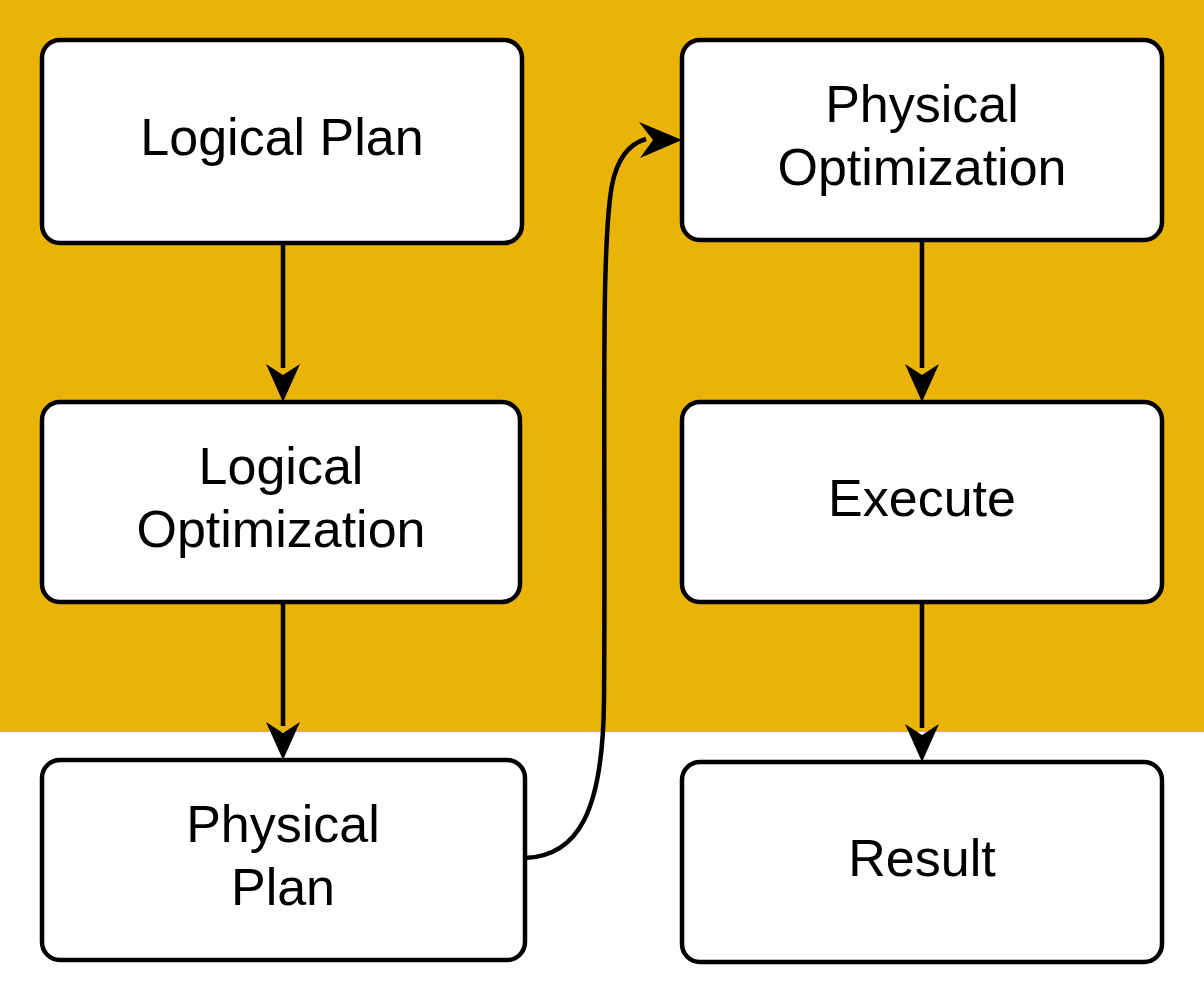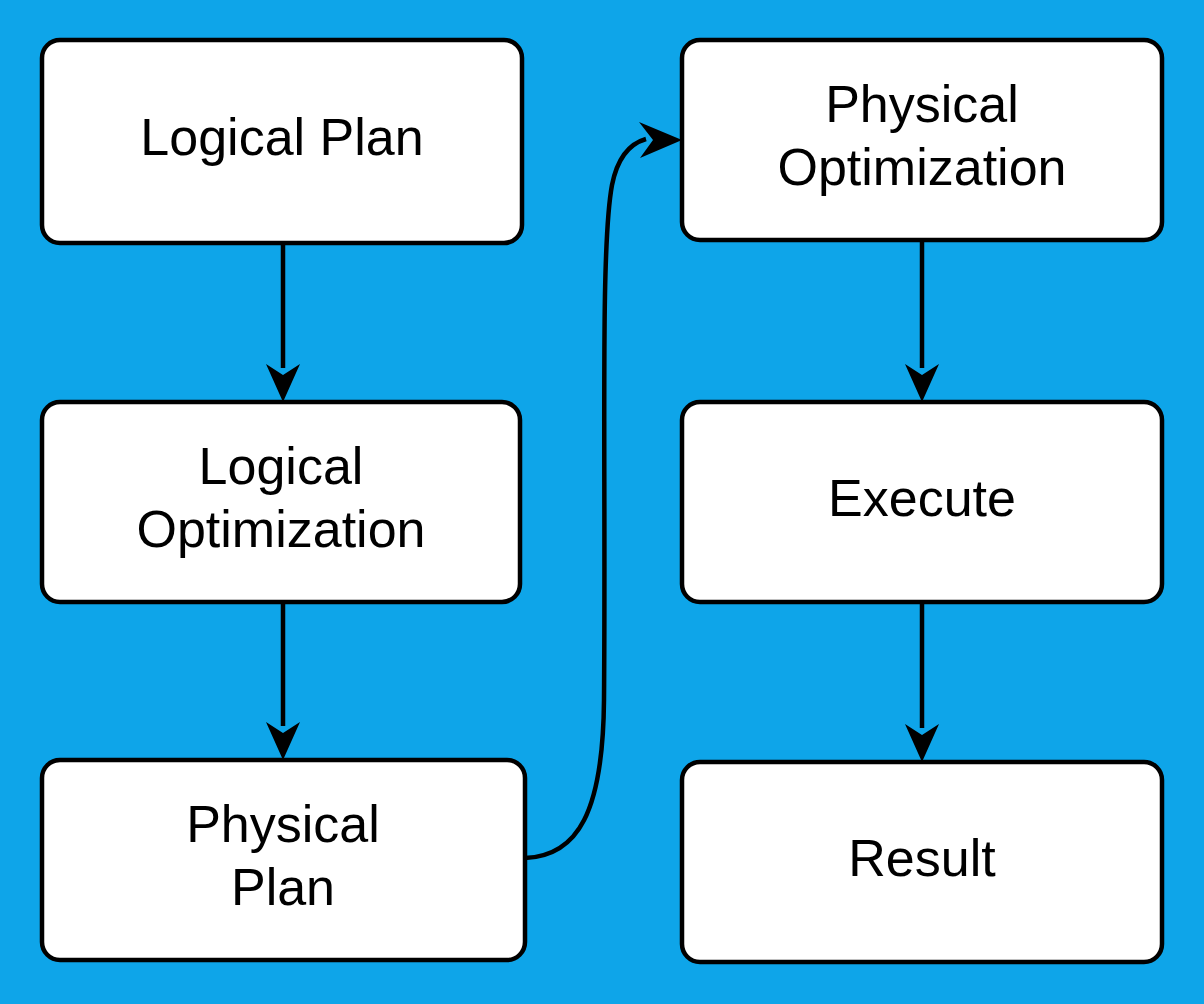--- a/index.html
+++ b/index.html
@@ -9,22 +9,22 @@
   }
   body {
     width: 1204px;
     height: 1004px;
     overflow: hidden;
     font-family: "Liberation Sans", sans-serif;
   }
   #diagram-root {
     position: relative;
     width: 1204px;
-    height: 1004px;
-    background: #0ea5e9;
+    height: 732px;
+    background: #eab308;
   }
   #flow-svg {
     position: absolute;
     top: 0;
     left: 0;
     width: 1204px;
     height: 1004px;
     display: block;
   }
   .node-rect {

